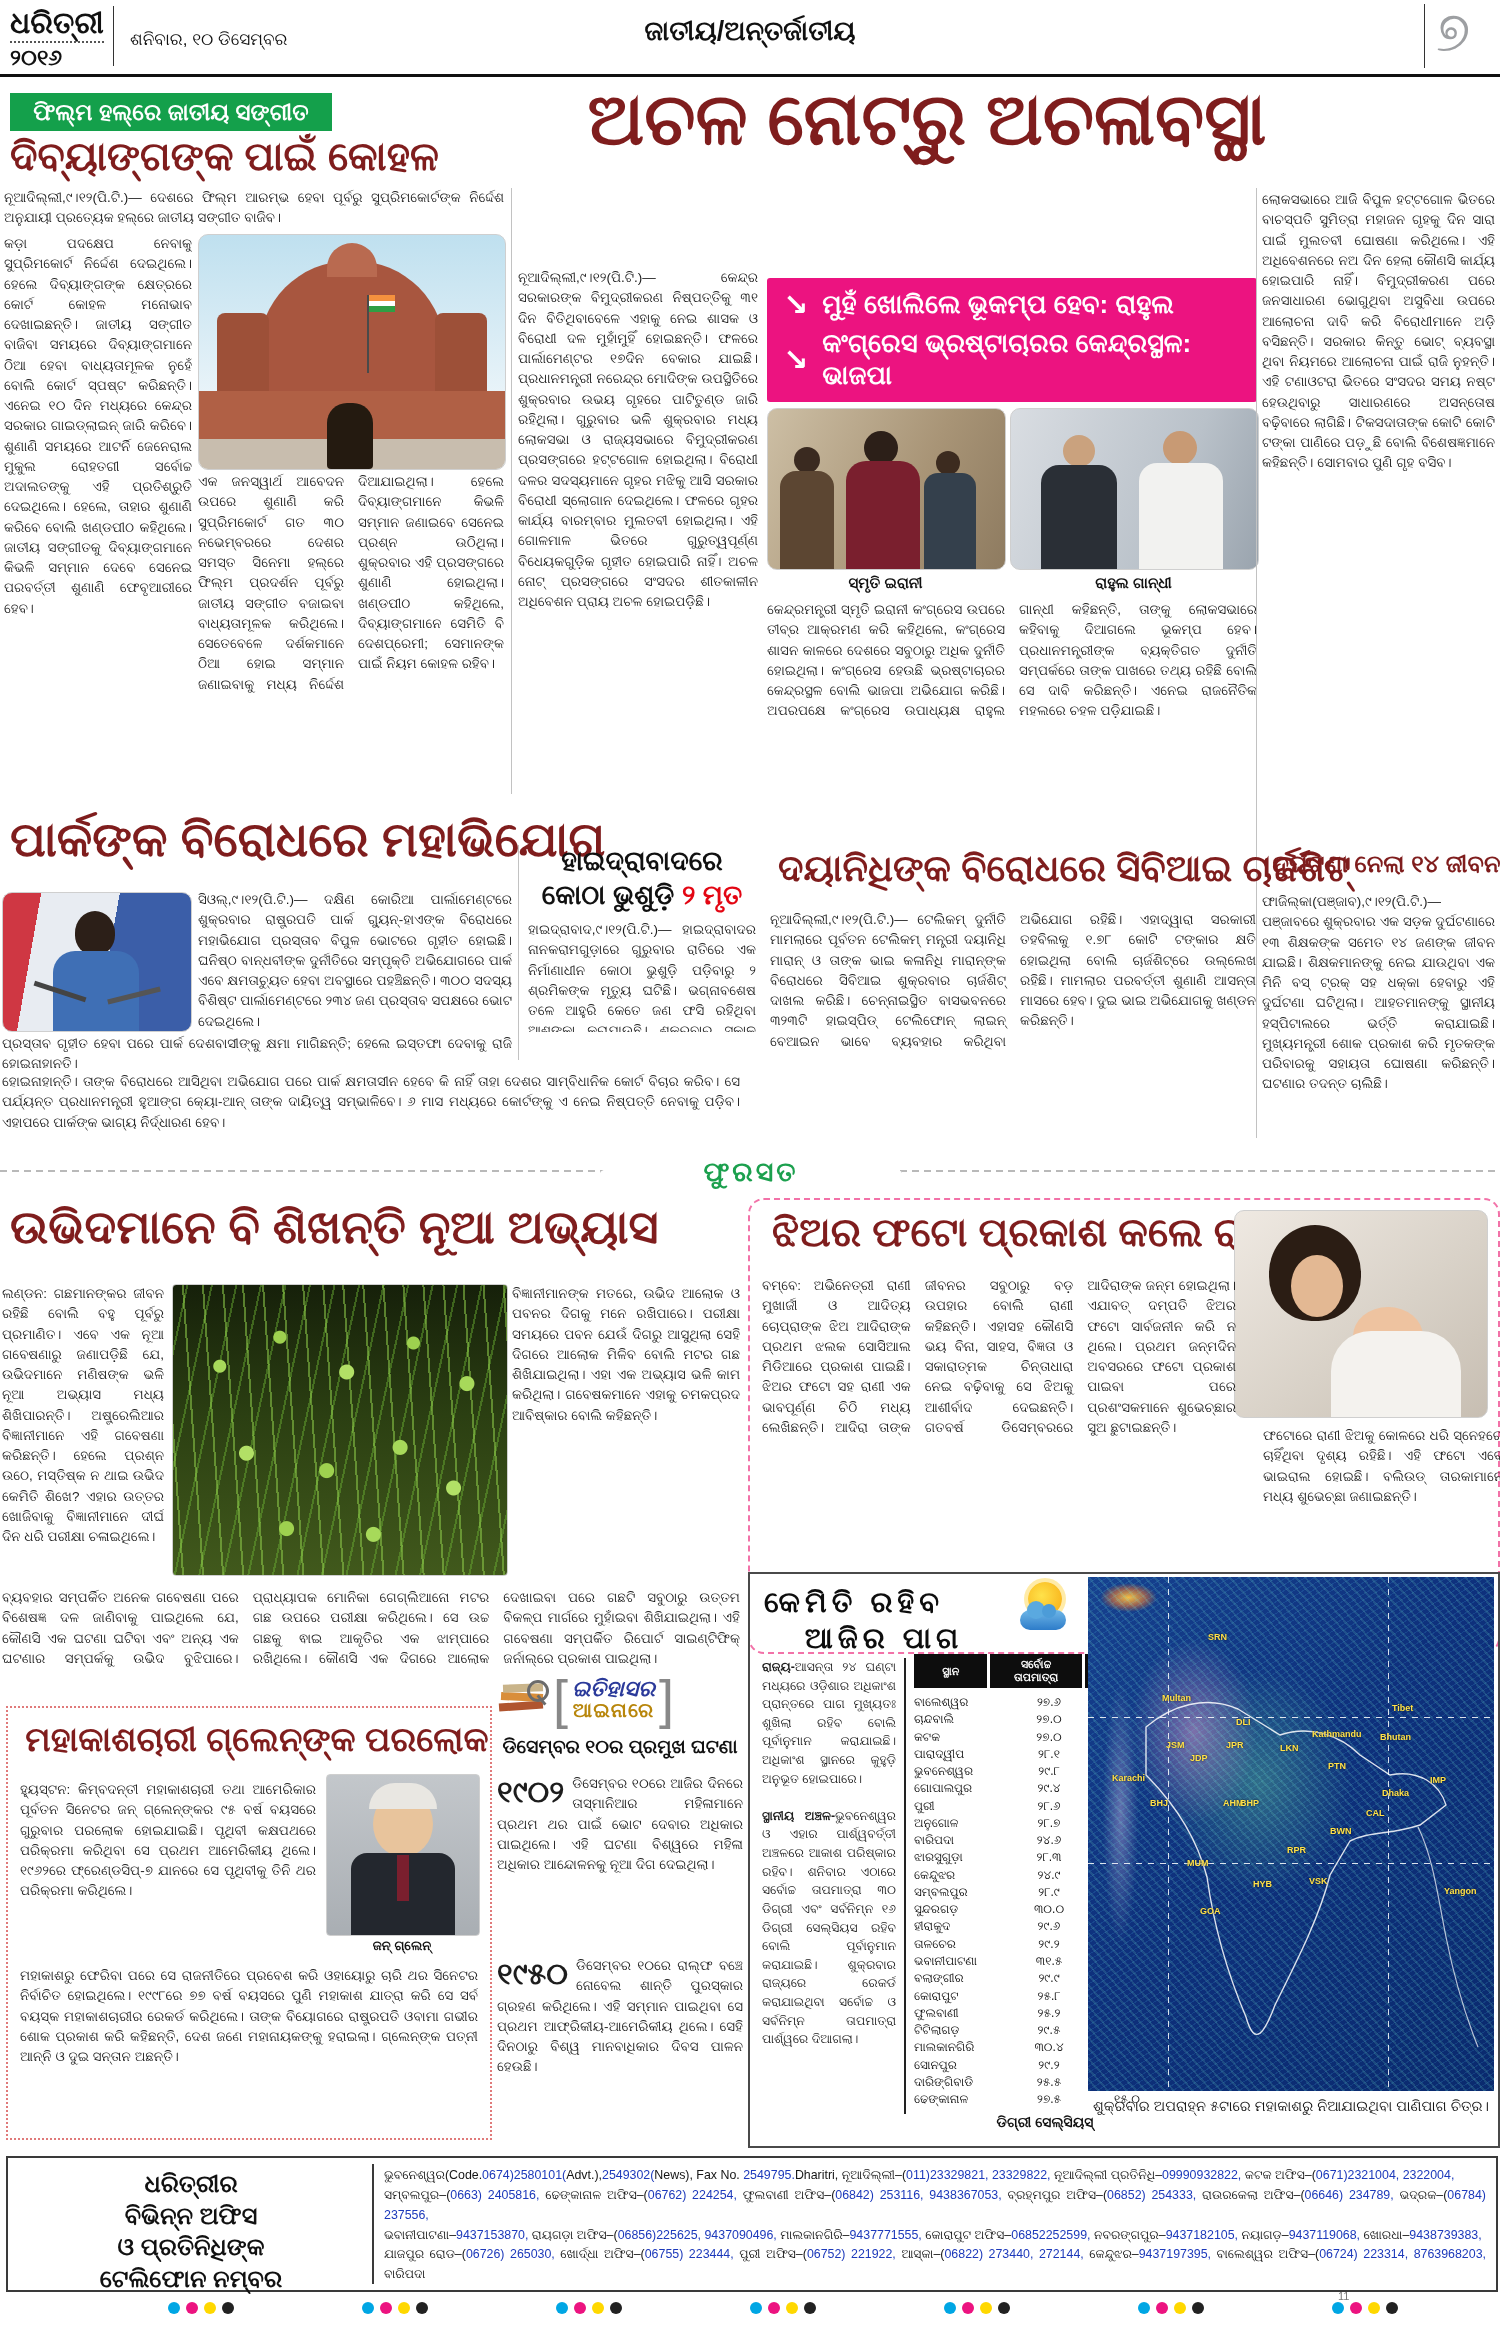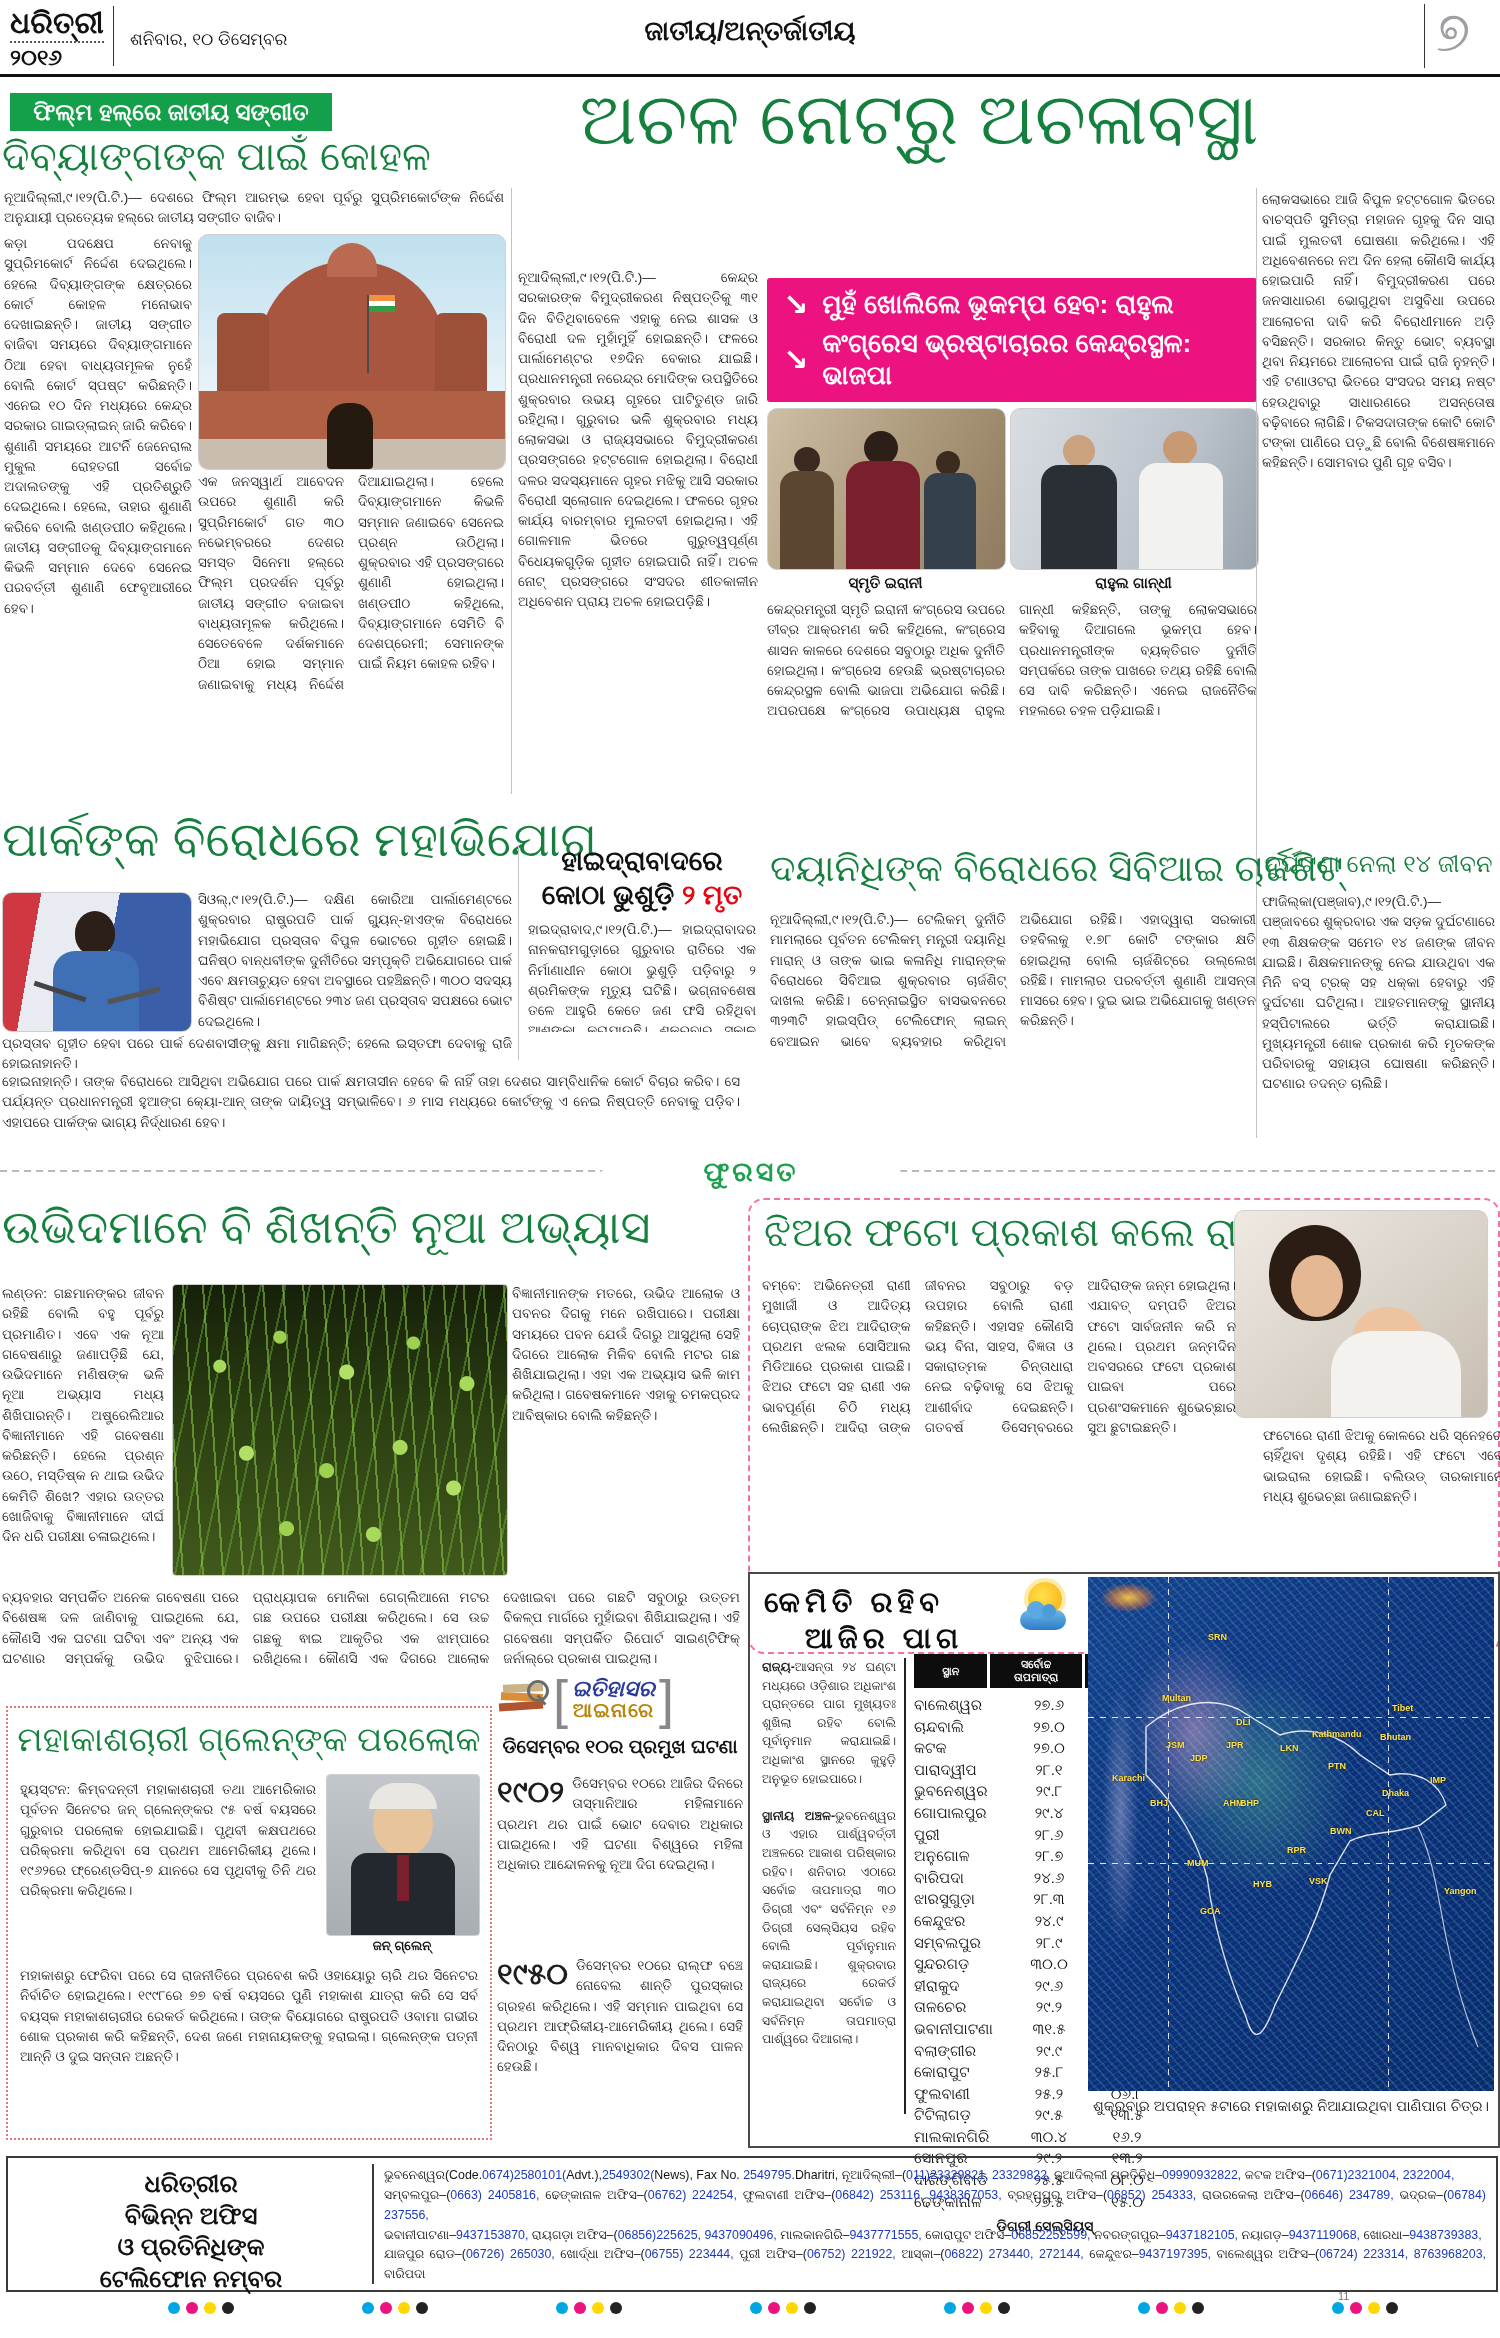--- a/index.html
+++ b/index.html
@@ -5,37 +5,37 @@
   html,body{margin:0;padding:0;background:#fff;}
   #canvas{position:relative;width:1500px;height:2338px;background:#fff;overflow:hidden;
           font-family:"Liberation Sans","DejaVu Sans",sans-serif;color:#111;}
   .abs{position:absolute;}
   .bt{font-size:13.5px;line-height:1.5;text-align:justify;color:#1d1d1d;overflow:hidden;}
   .c2{column-count:2;column-gap:14px;}
   .c3{column-count:3;column-gap:14px;}
   .vrule{position:absolute;width:1px;background:#c2c2c2;}
   .photo{position:absolute;border-radius:10px;overflow:hidden;border:1px solid #cfcfcf;}
   .cap{position:absolute;font-weight:bold;font-size:15px;text-align:center;color:#111;}
-  .headline{font-weight:normal;color:#15803d;letter-spacing:0;}
+  .headline{font-weight:bold;color:#7f1d1d;letter-spacing:0;margin-left:8px;}
   
   .masthead{font-weight:bold;font-size:30px;line-height:1;border-bottom:2px dotted #555;padding-bottom:3px;display:inline-block;}
   .masthead-year{font-size:22px;font-weight:bold;margin-top:2px;}
   .pagenum{font-size:56px;color:#9d9fa2;font-weight:normal;line-height:1;}
   
   .kicker{background:#14a04b;color:#fff;font-weight:bold;font-size:23px;display:flex;align-items:center;justify-content:center;}
   
   .pinkbox{background:#ec1380;color:#fff;border-radius:3px;display:flex;flex-direction:column;justify-content:center;gap:8px;padding:10px 16px;}
   .pinkrow{display:flex;align-items:center;gap:14px;font-weight:bold;font-size:26px;line-height:1.2;}
   .pinkarrow{font-size:30px;line-height:1;}
   
   .wbox{border:2px solid #4a4a4a;}
   .wtitle{font-weight:bold;font-size:29px;letter-spacing:5px;line-height:1.25;color:#0d0d0d;}
   .whead{display:flex;font-size:11px;font-weight:bold;color:#fff;text-align:center;}
   .whead .hc{background:#0d0d0d;margin-right:3px;padding:4px 2px;white-space:pre-line;display:flex;align-items:center;justify-content:center;}
-  .wrow{display:flex;font-size:15px;line-height:1.44;}
+  .wrow{display:flex;font-size:12px;line-height:1.44;}
   .wname{width:96px;overflow:hidden;white-space:nowrap;}
   .wv{width:78px;text-align:center;}
   .maplabel{position:absolute;color:#ffe14a;font-size:9px;font-weight:bold;text-shadow:0 0 2px rgba(0,0,0,.8);}
   .dashH{position:absolute;height:1px;background:repeating-linear-gradient(90deg,rgba(255,255,255,.85) 0 6px,transparent 6px 12px);}
   .dashV{position:absolute;width:1px;background:repeating-linear-gradient(180deg,rgba(255,255,255,.85) 0 6px,transparent 6px 12px);}
   
   .hist-blue{color:#2b3a9a;font-style:italic;font-weight:bold;font-size:22px;}
   .hist-gold{color:#b8860b;font-weight:bold;font-size:20px;letter-spacing:1px;}
   .bracket{font-size:54px;color:#888;font-weight:200;line-height:1;}
   .hyear{float:left;font-size:30px;font-weight:bold;line-height:1;margin:3px 8px 0 0;}

